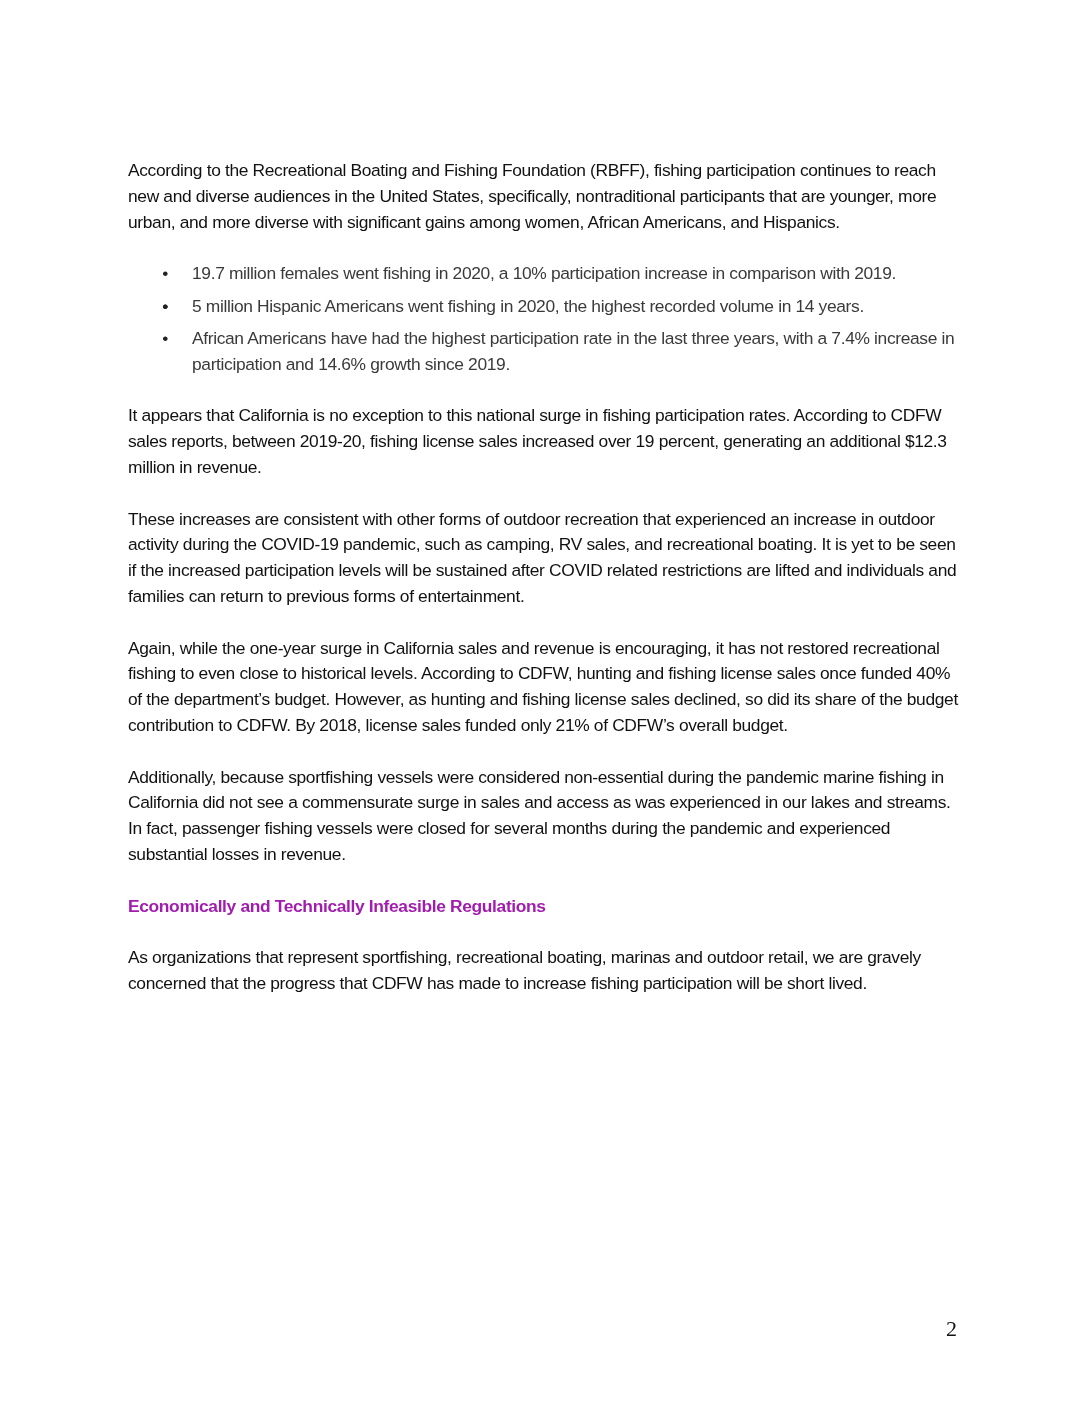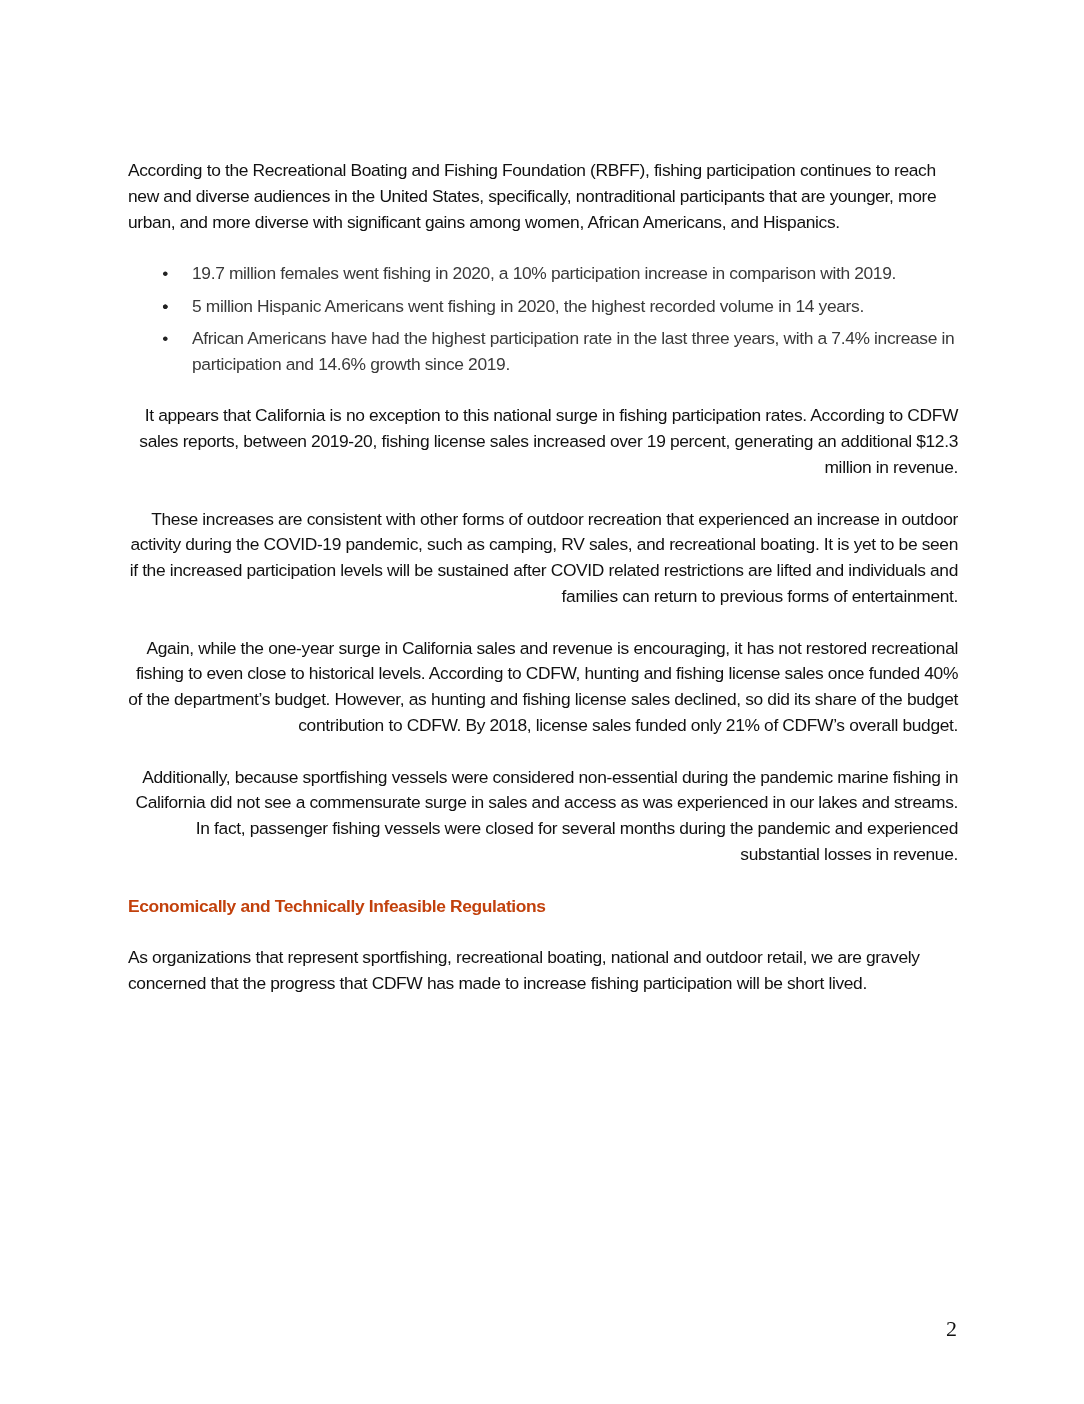--- a/index.html
+++ b/index.html
@@ -4,34 +4,34 @@
 <style>
   html, body { margin: 0; padding: 0; background: #ffffff; }
   body { width: 1084px; height: 1404px; position: relative; overflow: hidden; }
   .page {
     position: absolute; left: 128px; top: 158px; width: 830px;
     font-family: Liberation Sans, sans-serif;
     font-size: 17.4px; line-height: 25.8px; color: #111111;
     letter-spacing: -0.35px;
   }
   p { margin: 0; }
-  .para { margin-bottom: 25.8px; text-align: right; }
+  .para { margin-bottom: 25.8px; }
   ul.bullets {
     list-style: none; margin: 0 0 25.8px 0; padding: 0 0 0 64px;
     color: #3a3a3a;
   }
   ul.bullets li { position: relative; margin-bottom: 6.5px; }
   ul.bullets li:first-child { margin-top: 26px; }
   ul.bullets li:last-child { margin-bottom: 0; }
   .bullet-dot {
     position: absolute; left: -32px; top: 0; width: 10px; text-align: center;
     color: #222;
   }
   .heading {
-    font-weight: bold; color: #c2410c; margin-bottom: 25.8px;
+    font-weight: bold; color: #a21caf; margin-bottom: 25.8px;
   }
   .page-number {
     position: absolute; left: 946px; top: 1316px;
     font-family: "Liberation Serif", serif; font-size: 22px; color: #111;
   }
 </style>
 </head>
 <body>
 
 <div class="page">
@@ -55,16 +55,16 @@
     </li>
   </ul>
 
   <p class="para">It appears that California is no exception to this national surge in fishing participation rates. According to CDFW sales reports, between 2019-20, fishing license sales increased over 19 percent, generating an additional $12.3 million in revenue.</p>
   <p class="para">These increases are consistent with other forms of outdoor recreation that experienced an increase in outdoor activity during the COVID-19 pandemic, such as camping, RV sales, and recreational boating. It is yet to be seen if the increased participation levels will be sustained after COVID related restrictions are lifted and individuals and families can return to previous forms of entertainment.</p>
   <p class="para">Again, while the one-year surge in California sales and revenue is encouraging, it has not restored recreational fishing to even close to historical levels. According to CDFW, hunting and fishing license sales once funded 40% of the department’s budget. However, as hunting and fishing license sales declined, so did its share of the budget contribution to CDFW. By 2018, license sales funded only 21% of CDFW’s overall budget.</p>
   <p class="para">Additionally, because sportfishing vessels were considered non-essential during the pandemic marine fishing in California did not see a commensurate surge in sales and access as was experienced in our lakes and streams. In fact, passenger fishing vessels were closed for several months during the pandemic and experienced substantial losses in revenue.</p>
 
   <p class="heading">Economically and Technically Infeasible Regulations</p>
 
-  <p>As organizations that represent sportfishing, recreational boating, national and outdoor retail, we are gravely concerned that the progress that CDFW has made to increase fishing participation will be short lived.</p>
+  <p>As organizations that represent sportfishing, recreational boating, marinas and outdoor retail, we are gravely concerned that the progress that CDFW has made to increase fishing participation will be short lived.</p>
 </div>
 
 <div class="page-number">2</div>
 
 </body></html>

